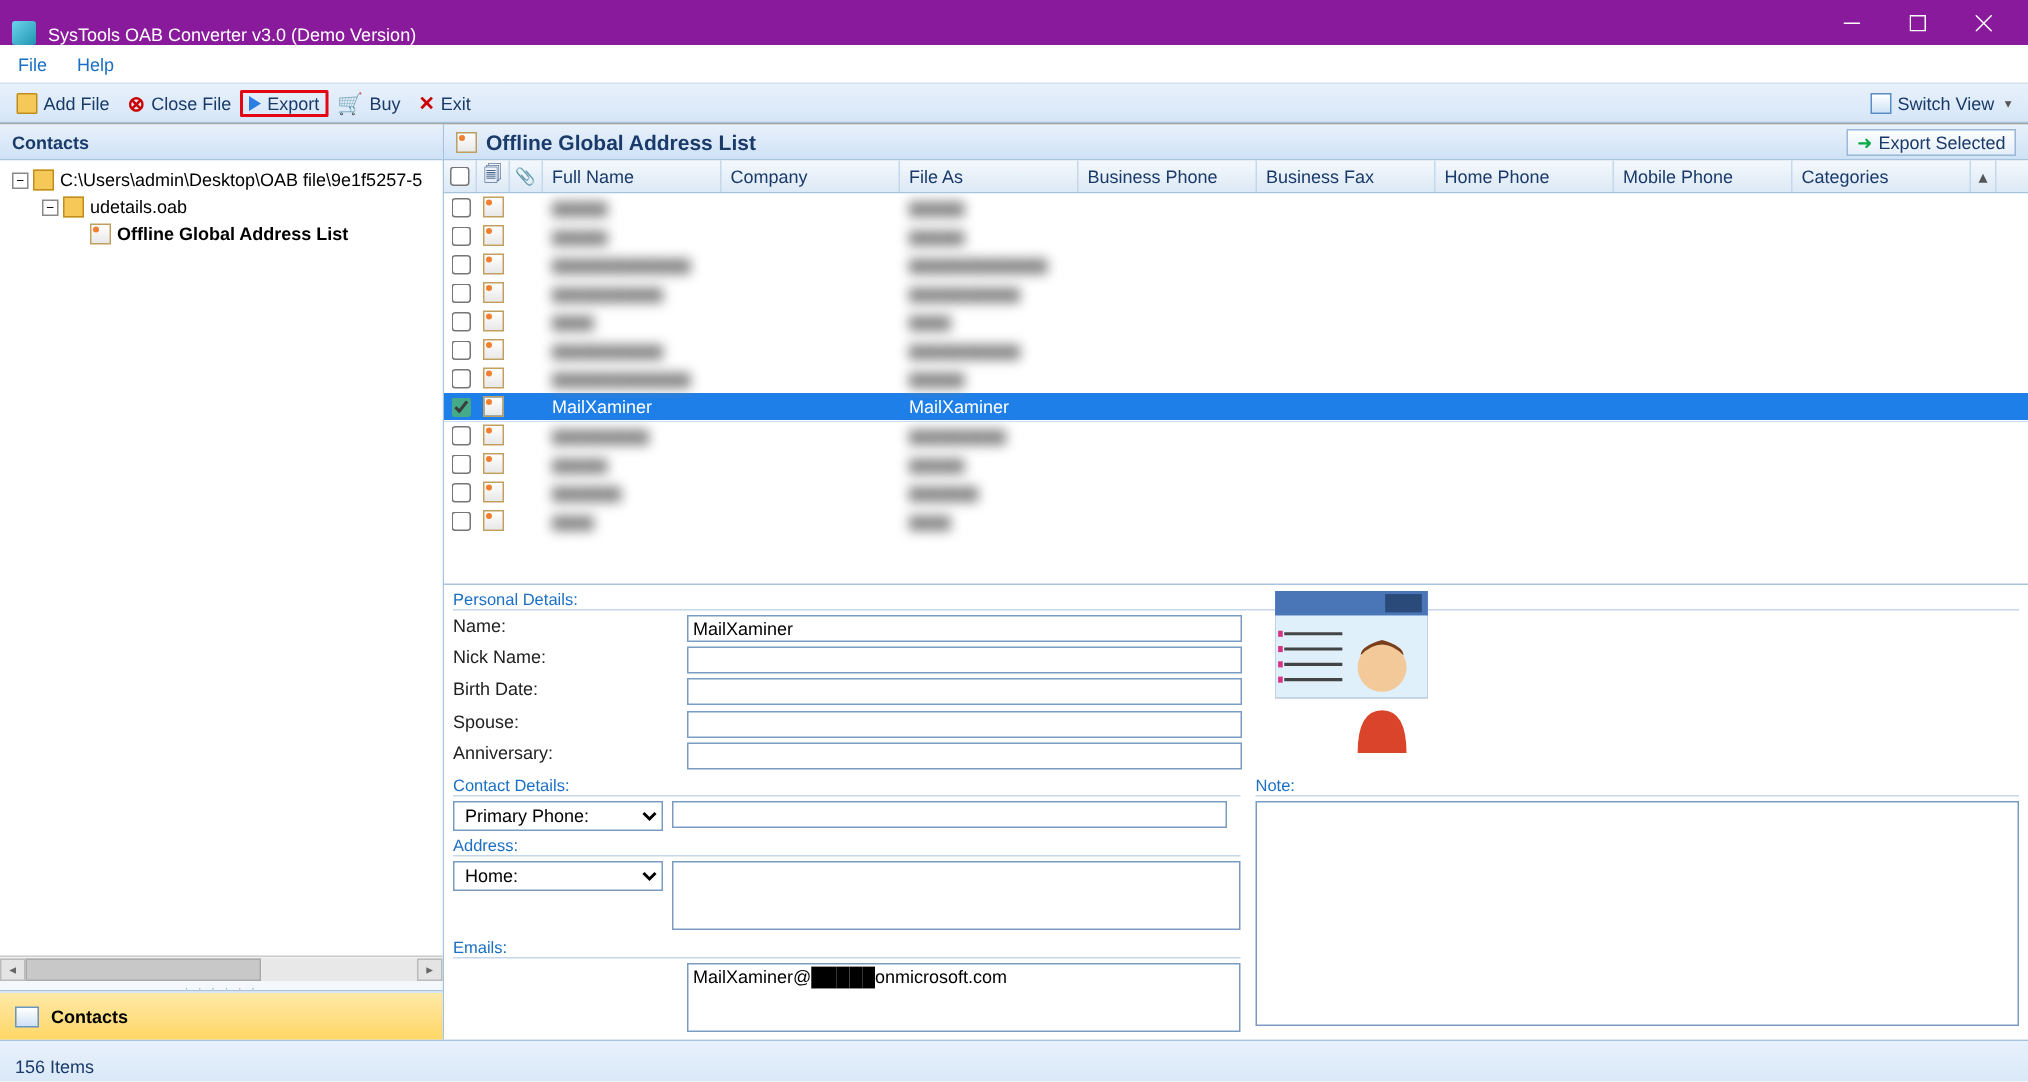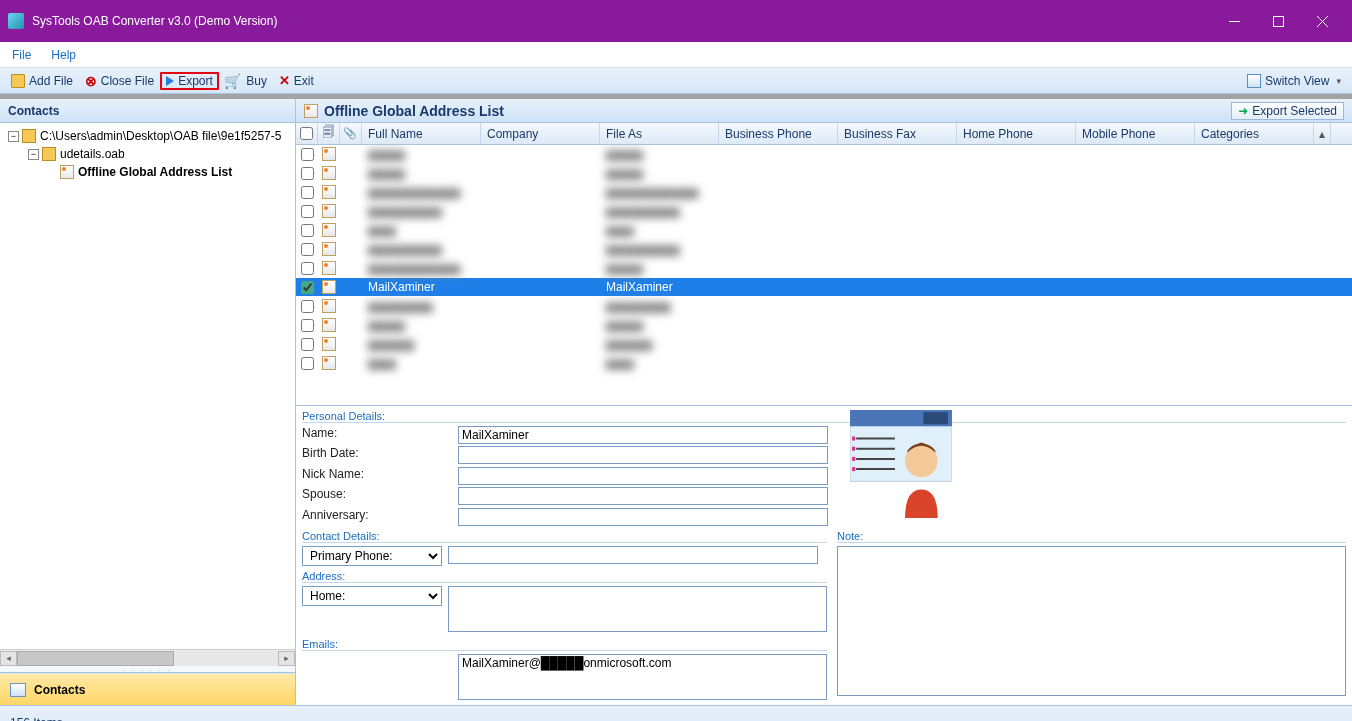--- a/index.html
+++ b/index.html
@@ -1,17 +1,17 @@
 <!DOCTYPE html>
 <html><head>
 <meta charset="utf-8">
 <style>
   * { box-sizing: border-box; margin: 0; padding: 0; }
   body { font-family: "Segoe UI", Tahoma, sans-serif; font-size: 12px; width: 1352px; height: 721px; overflow: hidden; background: #fff; }
-  .titlebar { height: 42px; background: #8a1a9c; color: #fff; display: flex; align-items: center; padding: 0 8px; }
+  .titlebar { height: 30px; background: #8a1a9c; color: #fff; display: flex; align-items: flex-end; padding: 0 8px; }
   .titlebar .app-icon { width: 16px; height: 16px; background: linear-gradient(135deg,#6dd5ed,#2193b0); border-radius: 2px; margin-right: 8px; }
   .titlebar .title { flex: 1; font-size: 12px; }
   .titlebar .winbtn { width: 44px; height: 30px; display: flex; align-items: center; justify-content: center; cursor: pointer; }
   .winbtn svg { stroke: #fff; stroke-width: 1; fill: none; }
 
   .menubar { height: 26px; background: #fff; border-bottom: 1px solid #d0e2f0; display: flex; align-items: center; padding: 0 12px; gap: 20px; }
   .menubar .item { color: #1a6fc4; cursor: pointer; }
 
   .toolbar { height: 26px; background: linear-gradient(#e8f1fb,#d6e6f7); border-bottom: 1px solid #a7c4de; display: flex; align-items: center; padding: 0 5px; }
   .toolbar .btn { display: flex; align-items: center; padding: 2px 6px; cursor: pointer; gap: 4px; color: #1a3a6a; }
@@ -20,21 +20,21 @@
   .toolbar .dropdown::after { content: "▾"; font-size: 9px; margin-left: 3px; color: #555; }
 
   .icon-sm { width: 14px; height: 14px; display: inline-block; }
   .ic-folder { background: #f6c858; border: 1px solid #c08e1e; border-radius: 1px; position: relative; }
   .ic-close { color: #c00; font-weight: bold; font-size: 14px; }
   .ic-play { width:0;height:0;border-left:8px solid #2a7de1;border-top:5px solid transparent;border-bottom:5px solid transparent;display:inline-block; }
   .ic-cart { color:#c33; font-size:14px; }
   .ic-exit { color:#c00; font-weight:bold; font-size:13px; }
   .ic-switch{ width:14px;height:14px;border:1px solid #5b8fc4;background:linear-gradient(#fff,#cfe2f6);display:inline-block; }
 
-  .main { display: flex; height: 611px; border-top: 5px solid #a3a3a3; }
+  .main { display: flex; height: 611px; border-top: 1px solid #a3a3a3; }
   .left-col { width: 296px; display: flex; flex-direction: column; border-right: 1px solid #a7c4de; }
   .right-col { flex: 1; display: flex; flex-direction: column; overflow: hidden; }
 
   .panel-head { height: 24px; background: linear-gradient(#e8f1fb,#cfe2f6); border-bottom: 1px solid #a7c4de; font-weight: bold; color: #1a3a6a; padding: 3px 8px; display: flex; align-items: center; }
   .panel-head .sub-btn { margin-left: auto; background: linear-gradient(#fdfefe,#e4eef9); border: 1px solid #9bb9d6; padding: 1px 6px; cursor: pointer; display: flex; align-items: center; gap: 4px; color:#0a4; font-weight:normal; }
   .panel-head .sub-btn span{color:#1a3a6a;}
 
   .tree { flex: 1; background: #fff; padding: 4px 2px; overflow: auto; font-size: 12px; }
   .tree-row { display: flex; align-items: center; height: 18px; white-space: nowrap; padding-left: 4px; }
   .tree-row .toggle { width: 11px; height: 11px; border: 1px solid #888; font-size: 9px; line-height: 9px; text-align: center; margin-right: 3px; cursor: pointer; }
@@ -429,25 +429,25 @@
         <path d="M54 106 Q54 78 70 78 Q86 78 86 106 Z" fill="#d9442b"></path>
         <path d="M56 42 Q70 28 84 42 Q84 36 70 32 Q56 36 56 42 Z" fill="#7a3e1a"></path>
       </svg>
 
       <div class="fs-label">Personal Details:</div>
       <div class="form-row">
           <label>Name:</label>
           <input value="MailXaminer" style="">
         </div>
       <div class="form-row">
+          <label>Nick Name:</label>
+          <input value="" style="">
+        </div>
+      <div class="form-row">
           <label>Birth Date:</label>
-          <input value="" style="">
-        </div>
-      <div class="form-row">
-          <label>Nick Name:</label>
           <input value="" style="">
         </div>
       <div class="form-row">
           <label>Spouse:</label>
           <input value="" style="">
         </div>
       <div class="form-row">
           <label>Anniversary:</label>
           <input value="" style="">
         </div>

